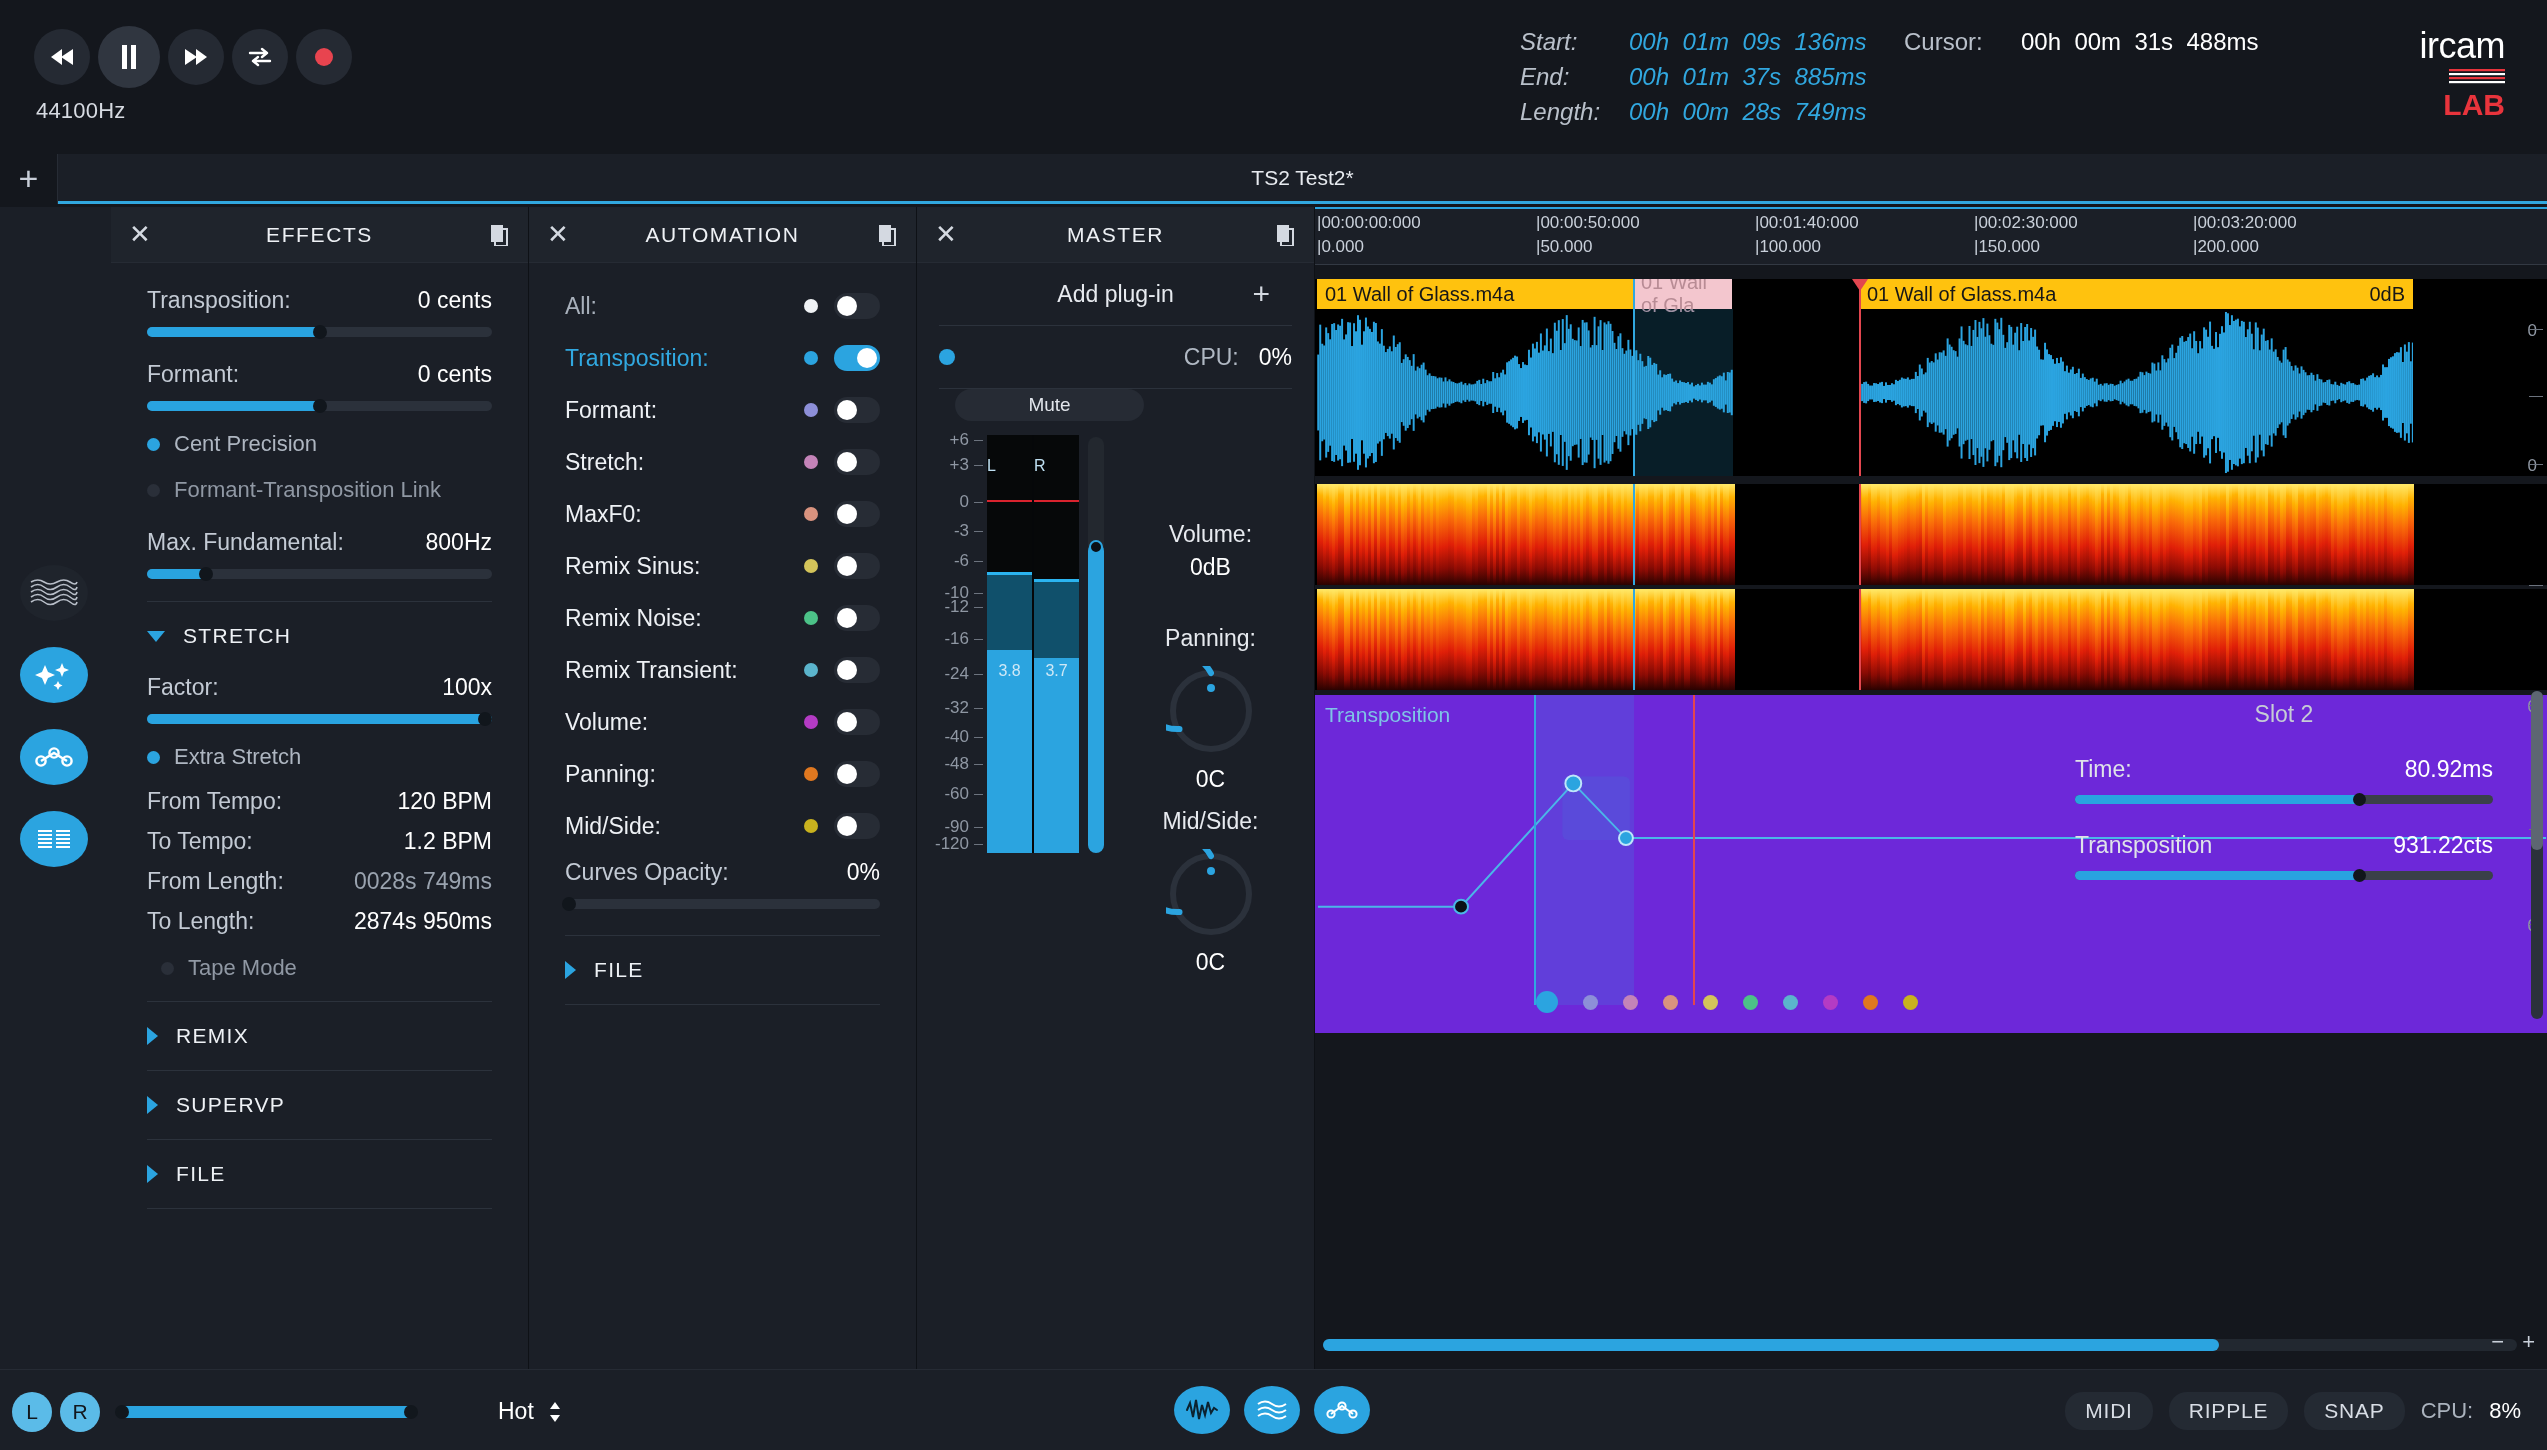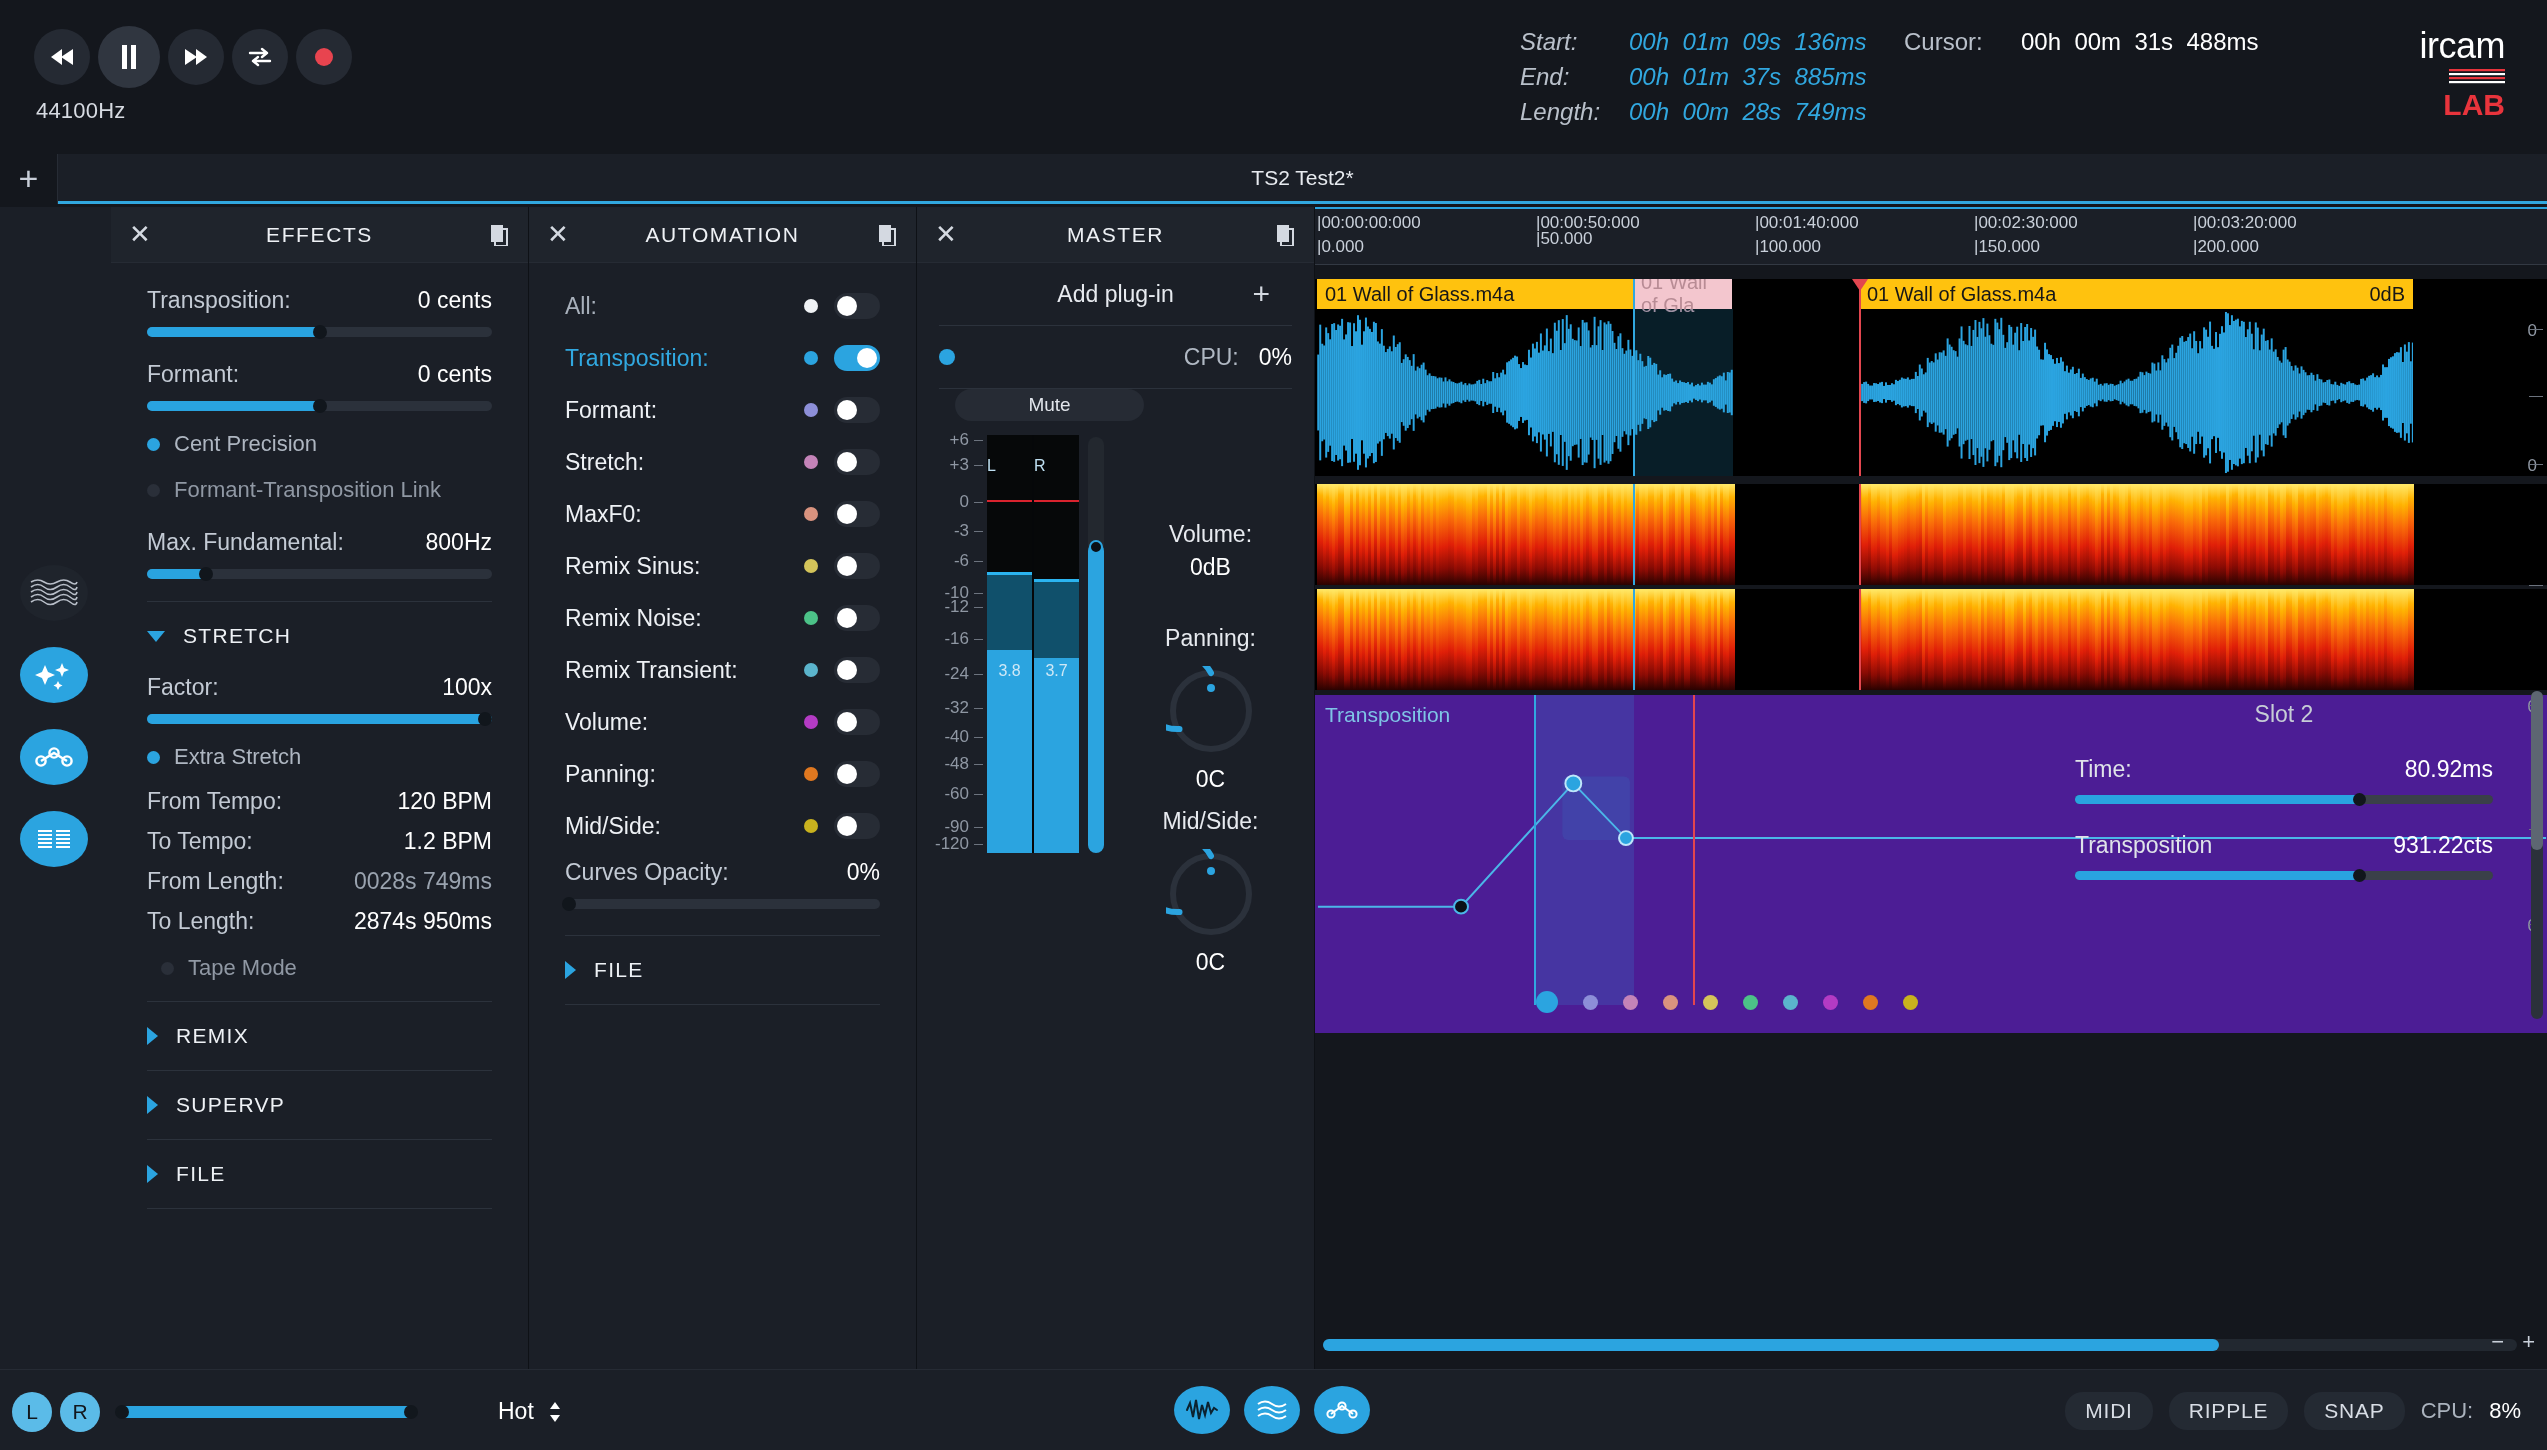--- a/index.html
+++ b/index.html
@@ -153,21 +153,21 @@
 
   .lane { position: absolute; left: 0; background: #000; overflow: hidden; }
   .cliphdr { position: absolute; height: 30px; background: #ffc20e; color: #171717; font-size: 20px; display: flex; align-items: center; padding: 0 8px; }
   .cliphdr.ghost { background: #f3c6ce; color: #b88c95; }
   .cliphdr .db { margin-left: auto; }
   .playhead { position: absolute; width: 2px; background: #31a8e0; }
   .cursorline { position: absolute; width: 2px; background: #e2464f; }
   .selregion { position: absolute; background: rgba(43,164,224,0.18); }
   .marker { position: absolute; width: 0; height: 0; border-left: 8px solid transparent; border-right: 8px solid transparent; border-top: 12px solid #e2464f; }
 
-  .autolane { position: absolute; left: 0; background: #4c1d95; }
+  .autolane { position: absolute; left: 0; background: #6d28d9; }
   .autolane .ttl { position: absolute; left: 10px; top: 8px; font-size: 21px; color: #7fc4e6; }
   .slot { position: absolute; right: 54px; top: 6px; width: 418px; }
   .slot .st { text-align: center; font-size: 23px; color: #c6ccd6; }
   .slot .srow { display: flex; justify-content: space-between; align-items: baseline; font-size: 23px; margin-top: 28px; }
   .slot .srow .k { color: #dfe3e9; }
   .slot .srow .v { color: #ffffff; }
   .slot .ssl { position: relative; height: 9px; margin-top: 12px; border-radius: 5px; background: #3a4049; }
   .slot .ssl .f { position: absolute; left: 0; top: 0; height: 9px; border-radius: 5px; background: #29a3e0; }
   .slot .ssl .k2 { position: absolute; top: -2px; width: 13px; height: 13px; border-radius: 50%; background: #11161c; }
 
@@ -668,21 +668,21 @@
     </div>
   </div>
 
   <div class="tl">
 
     <div class="ruler">
       <div id="ruler-ticks">
           <div class="tick" style="left: 2px; top: 4px;">|00:00:00:000</div>
           <div class="tick" style="left: 2px; top: 28px;">|0.000</div>
           <div class="tick" style="left: 221px; top: 4px;">|00:00:50:000</div>
-          <div class="tick" style="left: 221px; top: 20px;">|50.000</div>
+          <div class="tick" style="left: 221px; top: 28px;">|50.000</div>
           <div class="tick" style="left: 440px; top: 4px;">|00:01:40:000</div>
           <div class="tick" style="left: 440px; top: 28px;">|100.000</div>
           <div class="tick" style="left: 659px; top: 4px;">|00:02:30:000</div>
           <div class="tick" style="left: 659px; top: 28px;">|150.000</div>
           <div class="tick" style="left: 878px; top: 4px;">|00:03:20:000</div>
           <div class="tick" style="left: 878px; top: 28px;">|200.000</div>
         </div>
       <div class="hr2"></div>
     </div>
 

